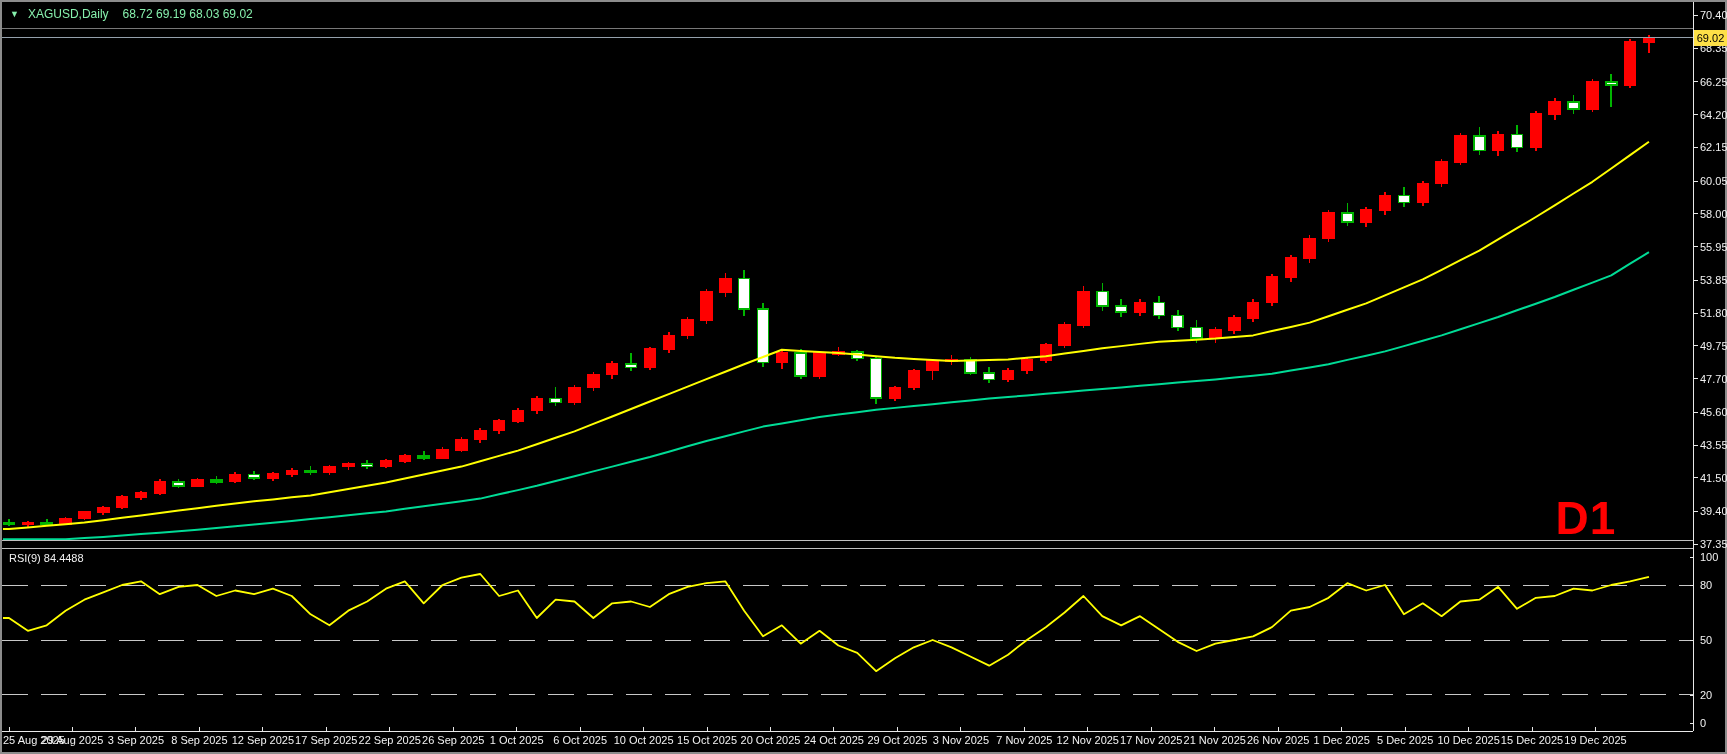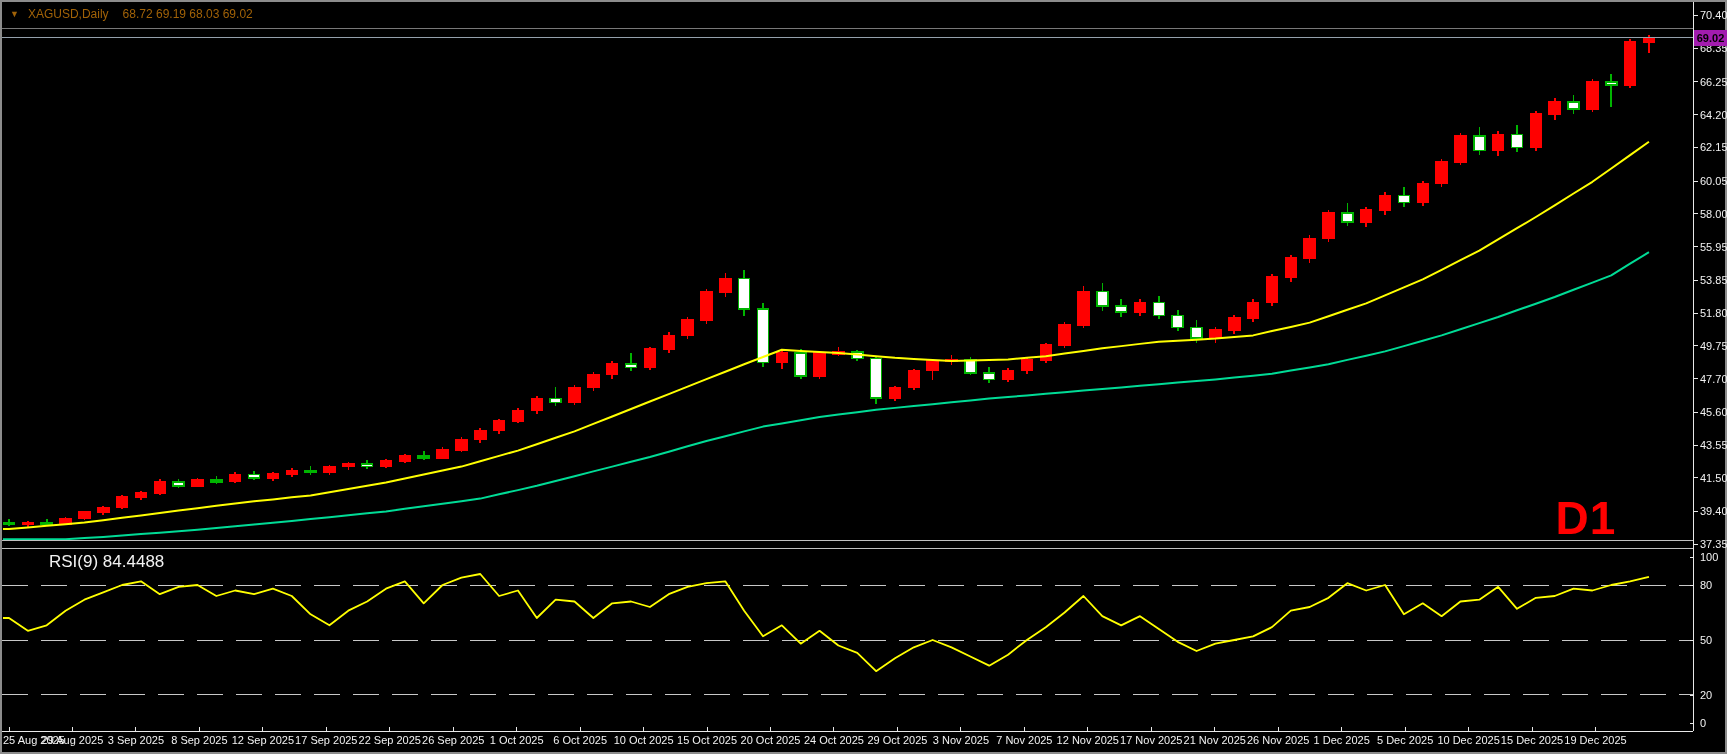--- a/index.html
+++ b/index.html
@@ -1,27 +1,27 @@
 <!DOCTYPE html>
 <html><head>
 <meta charset="utf-8">
 <style>
   html,body{margin:0;padding:0;background:#000;width:1727px;height:754px;overflow:hidden;
     font-family:"Liberation Sans",sans-serif;}
   .frame{position:absolute;left:0;top:0;width:1723px;height:750px;border:2px solid #8c8c8c;background:#000;}
   #chart-svg{position:absolute;left:0;top:0;}
   .overlay{position:absolute;z-index:5;}
-  .header-bar{left:10px;top:7px;color:#a16207;font-size:12px;white-space:nowrap;}
+  .header-bar{left:10px;top:7px;color:#86efac;font-size:12px;white-space:nowrap;}
   .header-bar .tri{font-size:9px;margin-right:9px;vertical-align:1px;}
   .header-bar .sym{margin-right:14px;}
-  .rsi-label{left:9px;top:552px;color:#f2f2f2;font-size:17px;margin-left:40px;}
+  .rsi-label{left:9px;top:552px;color:#f2f2f2;font-size:11px;}
   .watermark{left:1486px;top:495px;width:200px;text-align:center;color:#ff0000;
     font-size:46px;font-weight:bold;line-height:46px;letter-spacing:1px;}
-  .price-tag{left:1694px;top:30px;width:33px;height:16px;background:#a21caf;color:#000;
-    font-size:11px;line-height:16px;text-align:center;font-weight:bold;}
+  .price-tag{left:1694px;top:30px;width:33px;height:16px;background:#fde047;color:#000;
+    font-size:11px;line-height:16px;text-align:center;}
 </style>
 </head>
 <body>
 
 <div class="frame"></div>
 
 <svg id="chart-svg" width="1727" height="754" viewBox="0 0 1727 754">
     <defs>
       <clipPath id="mainClip">
         <rect x="2" y="29" width="1690" height="511"></rect>

